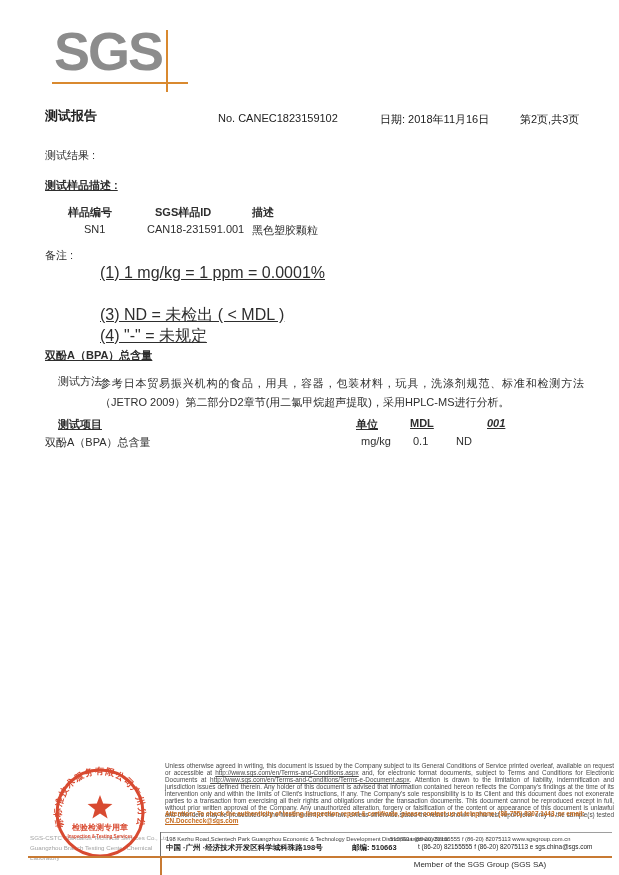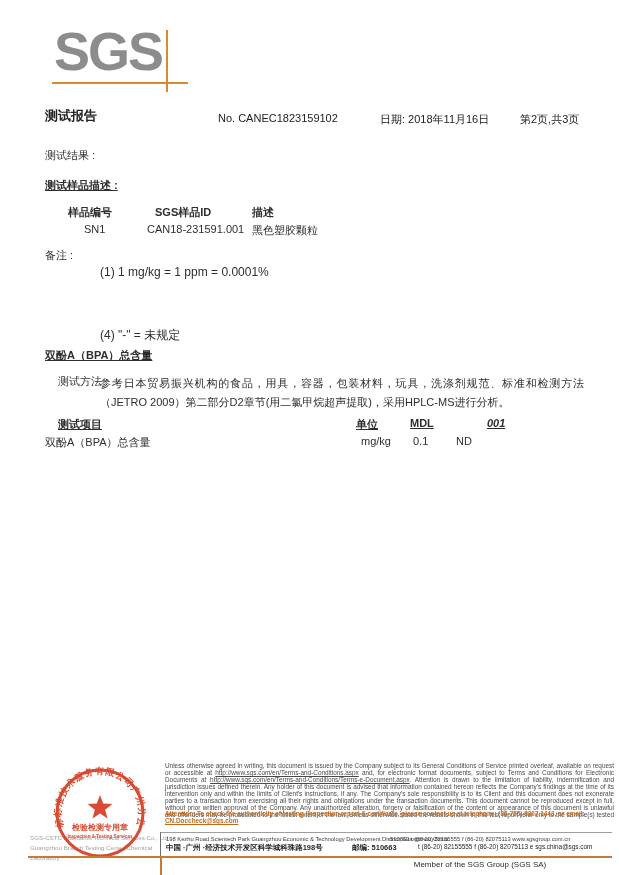--- a/index.html
+++ b/index.html
@@ -13,21 +13,21 @@
   .logo-vline{width:2px;height:62px;background:#d9892f;}
   .logo-hline{width:136px;height:2px;background:#d9892f;}
   
   .doc-title{font-size:13px;font-weight:bold;color:#222;}
   .hdr{font-size:11px;color:#222;}
   
   .body-txt{font-size:11px;color:#2e2e2e;}
   .bold{font-weight:bold;}
   .und{text-decoration:underline;}
   .ital{font-style:italic;padding-left:32px;}
-  .remark-line{font-size:12px;color:#2e2e2e;line-height:21px;white-space:pre;}
+  .remark-line{font-size:16px;color:#2e2e2e;line-height:21px;white-space:pre;text-decoration:underline;}
   .method{font-size:11px;line-height:19px;width:484px;text-align:justify;}
   
   .legal{font-size:6.4px;line-height:7px;color:#4a4a4a;width:449px;text-align:justify;}
   .legal u{text-decoration:underline;}
   .attention{font-size:6.4px;line-height:7px;font-weight:bold;color:#c4691c;width:449px;}
   .attention u{text-decoration:underline;}
   .company-grey{font-size:6.2px;color:#a3a3a3;line-height:10px;}
   .addr-en{font-size:5.8px;color:#3c3c3c;white-space:nowrap;}
   .addr-cn{font-size:7.5px;font-weight:bold;color:#1f1f1f;white-space:nowrap;}
   .member{font-size:8px;color:#2b2b2b;}
@@ -57,20 +57,21 @@
 
   <div class="abs body-txt bold" style="left:68px;top:205px;">样品编号</div>
   <div class="abs body-txt bold" style="left:155px;top:205px;">SGS样品ID</div>
   <div class="abs body-txt bold" style="left:252px;top:205px;font-family:Liberation Serif, serif;">描述</div>
   <div class="abs body-txt" style="left:84px;top:223px;">SN1</div>
   <div class="abs body-txt" style="left:147px;top:223px;">CAN18-231591.001</div>
   <div class="abs body-txt" style="left:252px;top:223px;">黑色塑胶颗粒</div>
 
   <div class="abs body-txt" style="left:45px;top:248px;">备注 :</div>
   <div class="abs remark-line" style="left:100px;top:262px;">(1) 1 mg/kg = 1 ppm = 0.0001%</div>
+  <div class="abs remark-line" style="left:100px;top:304px;">(3) ND = 未检出 ( &lt; MDL )</div>
   <div class="abs remark-line" style="left:100px;top:325px;">(4) "-" = 未规定</div>
 
   <div class="abs body-txt bold und" style="left:45px;top:348px;">双酚A（BPA）总含量</div>
   <div class="abs body-txt" style="left:58px;top:374px;">测试方法 :</div>
   <div class="abs method" style="left:100px;top:374px;">参考日本贸易振兴机构的食品，用具，容器，包装材料，玩具，洗涤剂规范、标准和检测方法（JETRO 2009）第二部分D2章节(用二氯甲烷超声提取)，采用HPLC-MS进行分析。</div>
 
   <div class="abs body-txt bold und" style="left:58px;top:417px;">测试项目</div>
   <div class="abs body-txt bold und" style="left:356px;top:417px;">单位</div>
   <div class="abs body-txt bold und" style="left:410px;top:417px;">MDL</div>
   <div class="abs body-txt bold und ital" style="left:455px;top:417px;">001</div>

